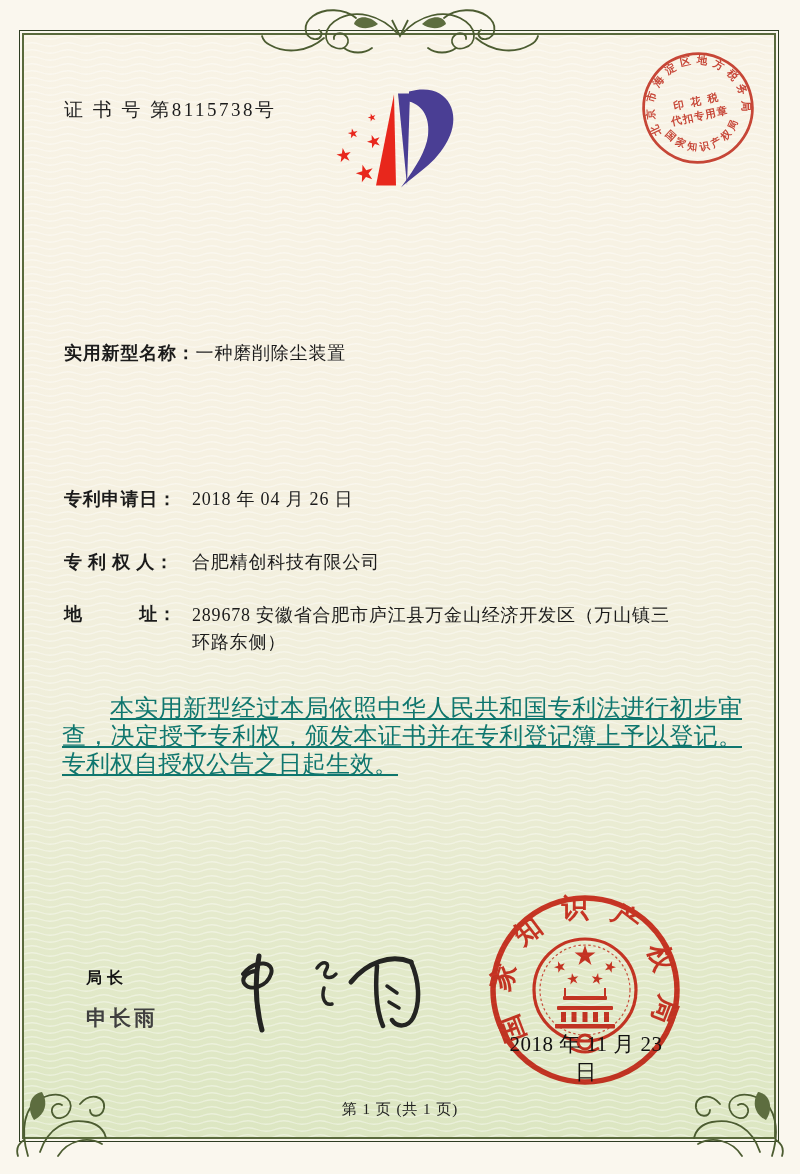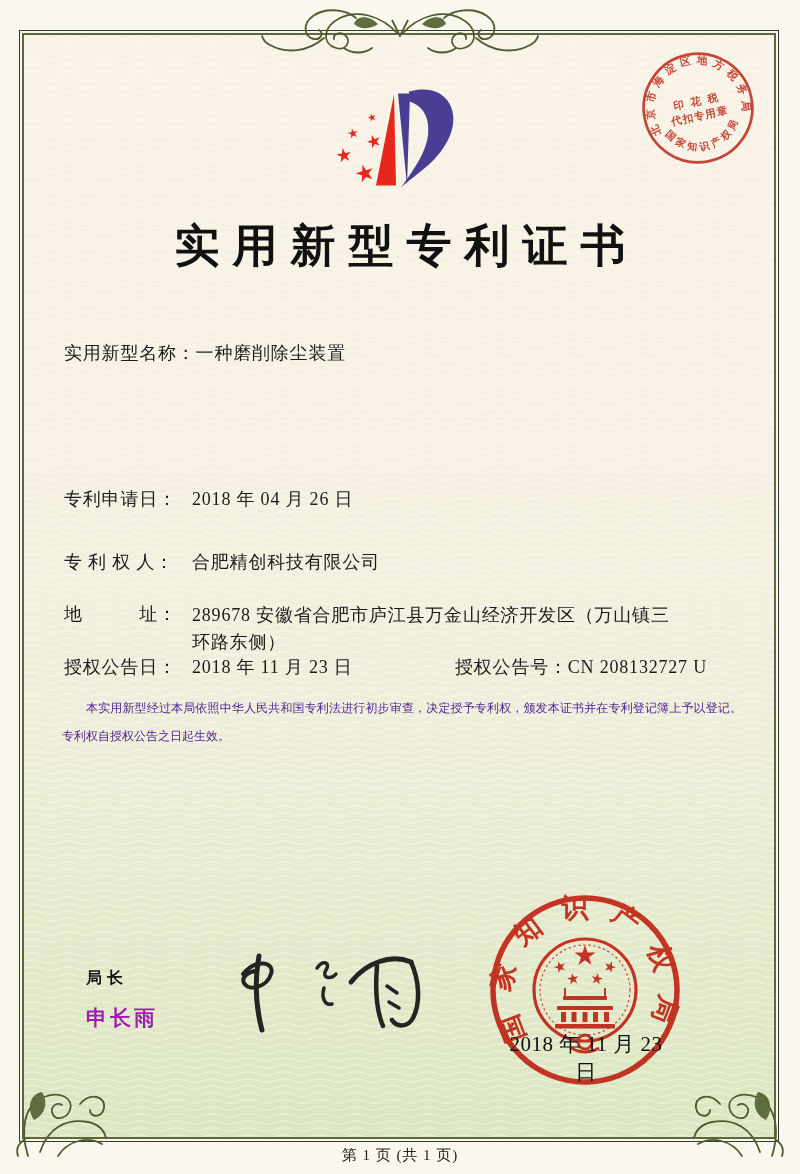--- a/index.html
+++ b/index.html
@@ -15,37 +15,37 @@
   .ornament-top{position:absolute;left:260px;top:8px;width:280px;height:52px;z-index:3;}
   .ornament-bl{position:absolute;left:14px;top:1060px;width:110px;height:110px;z-index:3;}
   .ornament-br{position:absolute;left:676px;top:1060px;width:110px;height:110px;z-index:3;transform:scaleX(-1);}
   .cert-no{position:absolute;left:64px;top:97px;z-index:4;font-size:19px;letter-spacing:2.5px;color:#1c1c1c;}
   .logo{position:absolute;left:325px;top:76px;width:160px;height:128px;z-index:4;}
   .seal-tr{position:absolute;left:640px;top:50px;width:116px;height:116px;z-index:5;
      transform:rotate(-12deg);mix-blend-mode:multiply;opacity:.92;}
   .title{position:absolute;left:0;right:0;top:216px;z-index:4;margin:0;text-align:center;
      font-size:45px;font-weight:700;letter-spacing:13px;text-indent:13px;color:#111;}
   .frow{position:absolute;left:64px;right:40px;z-index:4;font-size:18px;letter-spacing:.8px;color:#1b1b1b;}
-  .flabel{display:inline-block;min-width:128px;}
+  .flabel{display:inline-block;min-width:128px;font-weight:bold;}
   .fvalue{}
   .fvalue-addr{display:inline-block;width:486px;vertical-align:top;line-height:27px;}
   .grant-no-pair{position:absolute;left:391px;top:0;}
   .paras{position:absolute;left:62px;top:694px;width:680px;z-index:4;}
-  .paras p{margin:0;font-size:12px;line-height:28px;text-indent:2em;text-align:justify;color:#4c1d95;}
+  .paras p{margin:0;font-size:24px;line-height:28px;text-indent:2em;text-align:justify;color:#0f766e;text-decoration:underline;}
   .signer-title{position:absolute;left:86px;top:968px;z-index:4;font-family:"Liberation Sans",sans-serif;
      font-size:16px;font-weight:600;letter-spacing:5px;color:#141414;}
   .signer-name{position:absolute;left:86px;top:1004px;z-index:4;font-family:"Liberation Sans",sans-serif;
-     font-size:21px;font-weight:600;letter-spacing:3px;color:#a21caf;}
+     font-size:21px;font-weight:600;letter-spacing:3px;color:#404040;}
   .signature{position:absolute;left:225px;top:938px;width:220px;height:115px;z-index:6;}
   .seal-bottom{position:absolute;left:485px;top:890px;width:200px;height:200px;z-index:5;
      mix-blend-mode:multiply;opacity:.93;}
   .issue-date{position:absolute;left:496px;top:1030px;width:180px;z-index:6;text-align:center;
      font-size:21px;letter-spacing:.5px;color:#111;}
   .footer{position:absolute;left:0;right:0;top:1100px;z-index:4;text-align:center;font-size:15px;
-     letter-spacing:1px;color:#222;margin-top:46px;}
+     letter-spacing:1px;color:#222;}
   .seal-text{font-family:"Liberation Serif",serif;font-weight:700;}
 </style>
 </head>
 <body>
 
 <div class="page">
 
   <div class="bg-grad"></div>
 
   <svg class="waves" xmlns="http://www.w3.org/2000/svg">
@@ -85,20 +85,21 @@
     <g fill="none" stroke="#4c5c31" stroke-width="1.8" stroke-linecap="round">
       <path d="M14,96 C6,70 10,46 28,38 C46,30 60,38 56,50 C52,60 40,61 38,52 C37,46 43,42 48,45"></path>
       <path d="M26,92 C34,68 52,58 74,62 C84,64 90,70 92,78"></path>
       <path d="M44,96 C54,80 74,76 88,84"></path>
       <path d="M20,60 C12,48 16,34 28,32 C34,42 32,54 20,60 Z" fill="#5d6d3f" stroke="none"></path>
       <path d="M66,44 C76,32 92,36 90,48 C88,58 76,58 76,50"></path>
       <path d="M10,80 C4,84 2,90 4,96"></path>
     </g>
   </svg>
 
+  <div class="cert-no">证 书 号 第8115738号</div>
 
   <svg class="logo" viewBox="0 0 160 125" xmlns="http://www.w3.org/2000/svg">
     <defs>
       <path id="star5" d="M0,-1 L0.2245,-0.309 0.951,-0.309 0.3633,0.118 0.5878,0.809 0,0.382 -0.5878,0.809 -0.3633,0.118 -0.951,-0.309 -0.2245,-0.309 Z"></path>
     </defs>
 
     <g fill="#4a3e94">
       <polygon points="73,16 85,16 82,108"></polygon>
       <path d="M84,14 C120,4 136,32 125,58 C114,84 94,94 76,110 C92,88 101,73 103,58 C105,42 99,28 84,24 Z"></path>
     </g>
@@ -123,39 +124,32 @@
     <text class="seal-text" fill="#c8392b" font-size="10" letter-spacing="5">
       <textPath href="#arcTopTR" startOffset="50%" text-anchor="middle">北京市海淀区地方税务局</textPath>
     </text>
     <text class="seal-text" x="55" y="52" text-anchor="middle" fill="#c8392b" font-size="10" letter-spacing="2">印 花 税</text>
     <text class="seal-text" x="55" y="66" text-anchor="middle" fill="#c8392b" font-size="10" letter-spacing="1">代扣专用章</text>
     <text class="seal-text" fill="#c8392b" font-size="9.5" letter-spacing="3">
       <textPath href="#arcBotTR" startOffset="50%" text-anchor="middle">国家知识产权局</textPath>
     </text>
   </svg>
 
-  <h1 class="title">实用新型专利证书</h1>
 
   <div class="frow" style="top:341px">
     <span class="flabel">实用新型名称：</span><span class="fvalue">一种磨削除尘装置</span>
   </div>
   <div class="frow" style="top:487px">
     <span class="flabel">专利申请日：</span><span class="fvalue">2018 年 04 月 26 日</span>
   </div>
   <div class="frow" style="top:550px">
     <span class="flabel">专 利 权 人：</span><span class="fvalue">合肥精创科技有限公司</span>
   </div>
   <div class="frow" style="top:602px">
     <span class="flabel">地　　　址：</span><span class="fvalue fvalue-addr">289678 安徽省合肥市庐江县万金山经济开发区（万山镇三环路东侧）</span>
-  </div>
-  <div class="frow" style="top:655px">
-    <span class="flabel">授权公告日：</span><span class="fvalue">2018 年 11 月 23 日</span>
-    <span class="grant-no-pair">
-      <span class="flabel" style="min-width:0">授权公告号：</span><span class="fvalue">CN 208132727 U</span>
-    </span>
   </div>
 
   <div class="paras">
     <p>本实用新型经过本局依照中华人民共和国专利法进行初步审查，决定授予专利权，颁发本证书并在专利登记簿上予以登记。专利权自授权公告之日起生效。</p>
   </div>
 
   <div class="signer-title">局长</div>
   <div class="signer-name">申长雨</div>
 
   <svg class="signature" viewBox="0 0 220 115" xmlns="http://www.w3.org/2000/svg">

